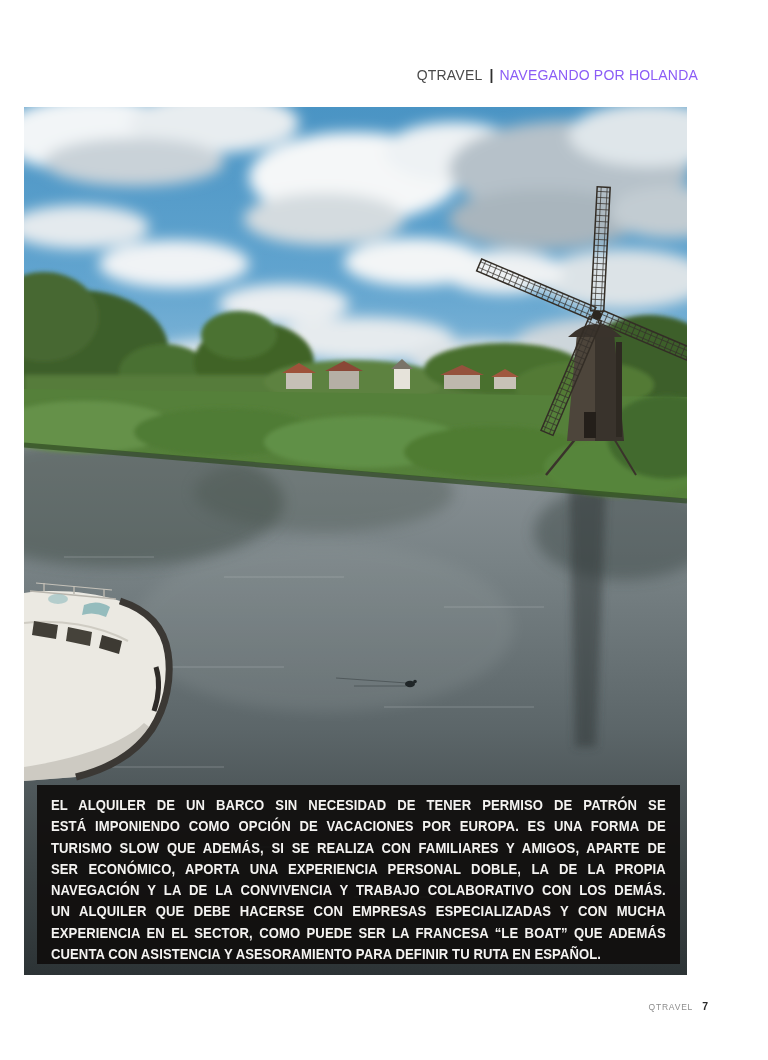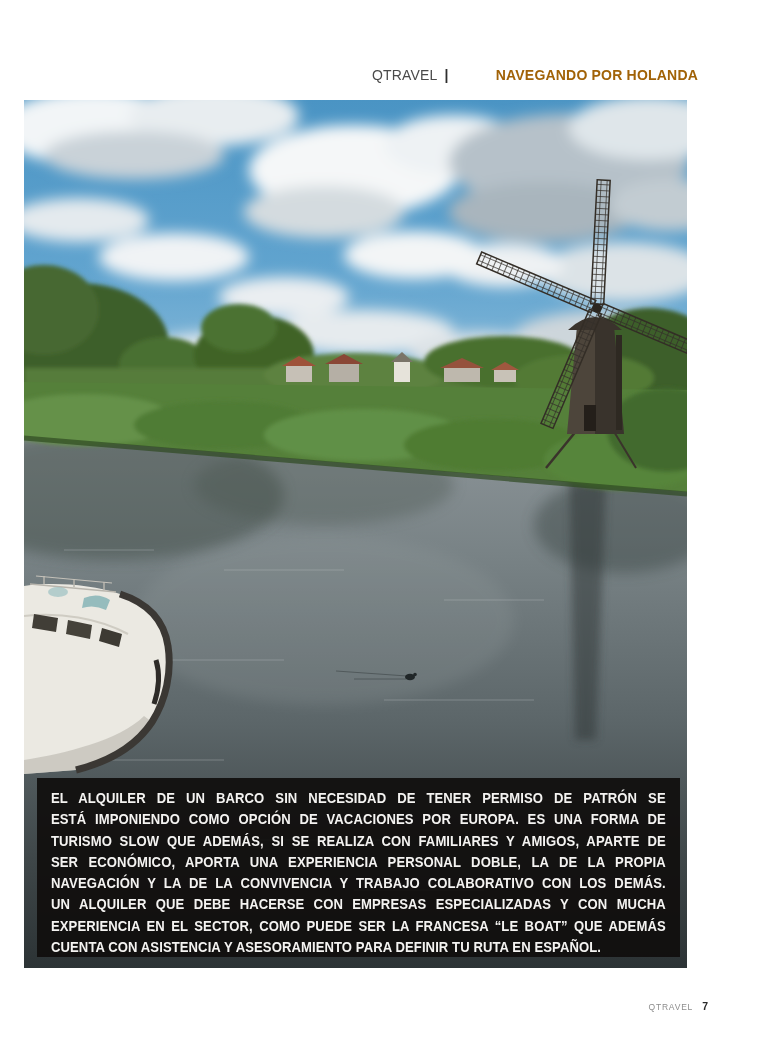--- a/index.html
+++ b/index.html
@@ -3,23 +3,23 @@
 <meta charset="utf-8">
 <style>
   html,body{margin:0;padding:0;background:#ffffff;}
   .page{position:relative;width:768px;height:1060px;background:#ffffff;overflow:hidden;
         font-family:"Liberation Sans",sans-serif;}
   
   .runhead{position:absolute;top:66px;right:70px;font-size:14px;line-height:18px;
            color:#3c3c3c;letter-spacing:.2px;white-space:nowrap;}
   .runhead .brand{font-weight:400;color:#4a4a4a;}
   .runhead .sep{font-weight:700;color:#2e2e2e;margin:0 6px 0 7px;}
-  .runhead .section{font-weight:700;color:#a16207;margin-left:41px;}
-  
-  .photo{position:absolute;left:24px;top:100px;width:663px;height:868px;margin:0;
+  .runhead .section{font-weight:400;color:#8b5cf6;}
+  
+  .photo{position:absolute;left:24px;top:107px;width:663px;height:868px;margin:0;
          overflow:hidden;background:#6f797c;}
   .photo svg{position:absolute;left:0;top:0;display:block;}
   
   .caption{position:absolute;left:13px;top:678px;width:643px;height:179px;
            background:rgba(16,14,13,.93);box-sizing:border-box;}
   .cap-text{width:719px;transform:scaleX(.855);transform-origin:0 0;
             margin:9px 0 0 14px;}
   .cap-line{font-size:15.3px;font-weight:700;line-height:21.3px;color:#f4f3f1;
             text-align:justify;text-align-last:justify;letter-spacing:.1px;
             white-space:nowrap;}

